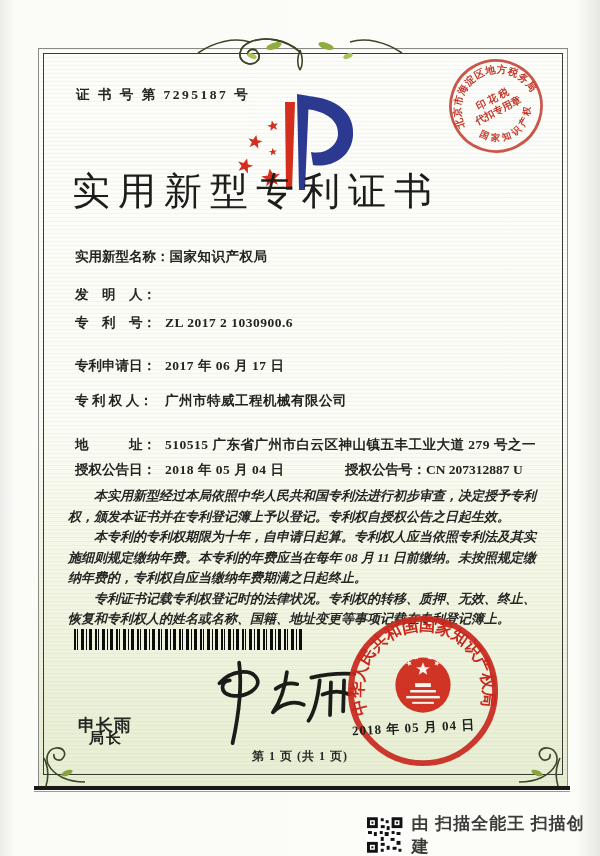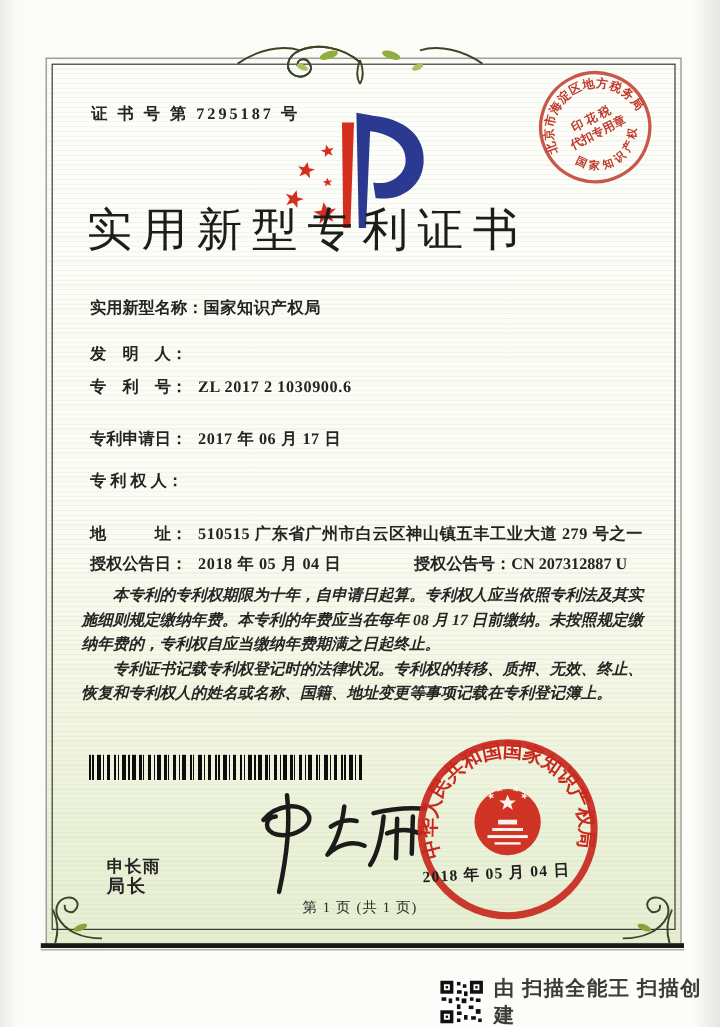--- a/index.html
+++ b/index.html
@@ -35,29 +35,29 @@
 
   .barcode{position:absolute;left:74px;top:629px;width:228px;height:21px;
     background-image:repeating-linear-gradient(90deg,
       #0c0c0c 0 2px,rgba(0,0,0,0) 2px 3px,
       #0c0c0c 3px 4px,rgba(0,0,0,0) 4px 7px,
       #0c0c0c 7px 10px,rgba(0,0,0,0) 10px 12px,
       #0c0c0c 12px 13px,rgba(0,0,0,0) 13px 15px,
       #0c0c0c 15px 18px,rgba(0,0,0,0) 18px 21px);}
 
   .signer-title{position:absolute;left:89px;top:688px;font-size:15px;font-weight:700;color:#242422;letter-spacing:2px;margin-top:41px;}
-  .signer-name{position:absolute;left:89px;top:714px;font-size:14px;font-weight:700;color:#242422;letter-spacing:1px;}
+  .signer-name{position:absolute;left:78px;top:714px;font-size:17px;font-weight:700;color:#242422;letter-spacing:1px;}
   .signature{position:absolute;left:182px;top:652px;}
 
   .seal{position:absolute;left:344px;top:612px;}
   .seal-date{position:absolute;left:352px;top:719px;font-size:13px;font-weight:700;color:#1d1d1b;
     transform:rotate(-3deg);letter-spacing:1px;}
 
   .pagenum{position:absolute;left:0;top:748px;width:600px;text-align:center;
-    font-size:12px;font-weight:400;color:#2a2a28;letter-spacing:1px;}
+    font-size:12px;font-weight:700;color:#2a2a28;letter-spacing:1px;}
 
   .scanline{position:absolute;left:366px;top:812px;display:flex;align-items:center;gap:8px;}
   .scantext{font-size:17px;font-weight:700;color:#3b3b39;
     font-family:"Liberation Sans","DejaVu Sans",sans-serif;letter-spacing:1px;}
 
   .ornament-top{position:absolute;left:188px;top:34px;}
   .corner-bl{position:absolute;left:40px;top:742px;}
   .corner-br{position:absolute;left:518px;top:742px;transform:scaleX(-1);}
 
   .logo{position:absolute;left:233px;top:86px;}
@@ -154,37 +154,39 @@
     <div class="frow" style="top:66px">
       <span class="flabel">专　利　号：</span>
       <span class="fvalue">ZL 2017 2 1030900.6</span>
     </div>
     <div class="frow" style="top:109px">
       <span class="flabel">专利申请日：</span>
       <span class="fvalue">2017 年 06 月 17 日</span>
     </div>
     <div class="frow" style="top:144px">
       <span class="flabel">专 利 权 人：</span>
+      <span class="fvalue">广州市特威工程机械有限公司</span>
     </div>
     <div class="frow" style="top:188px">
       <span class="flabel">地　　　址：</span>
       <span class="fvalue" style="width:392px">510515 广东省广州市白云区神山镇五丰工业大道 279 号之一</span>
     </div>
     <div class="frow" style="top:213px">
       <span class="flabel">授权公告日：</span>
       <span class="fvalue">2018 年 05 月 04 日</span>
     </div>
     <div class="frow2" style="left:270px;top:213px">
       <span style="white-space:pre">授权公告号：</span>
       <span>CN 207312887 U</span>
     </div>
   </div>
 
   <div class="bodytext">
-    <p>本专利的专利权期限为十年，自申请日起算。专利权人应当依照专利法及其实施细则规定缴纳年费。本专利的年费应当在每年 08 月 17 日前缴纳。未按照规定缴纳年费的，专利权自应当缴纳年费期满之日起终止。</p>
+    <p>本实用新型经过本局依照中华人民共和国专利法进行初步审查，决定授予专利权，颁发本证书并在专利登记簿上予以登记。专利权自授权公告之日起生效。</p>
+    <p>本专利的专利权期限为十年，自申请日起算。专利权人应当依照专利法及其实施细则规定缴纳年费。本专利的年费应当在每年 08 月 11 日前缴纳。未按照规定缴纳年费的，专利权自应当缴纳年费期满之日起终止。</p>
     <p>专利证书记载专利权登记时的法律状况。专利权的转移、质押、无效、终止、恢复和专利权人的姓名或名称、国籍、地址变更等事项记载在专利登记簿上。</p>
   </div>
 
   <div class="barcode"></div>
 
   <div class="signer-title">局长</div>
   <div class="signer-name">申长雨</div>
 
   <svg class="signature" width="178" height="100" viewBox="0 0 190 100">
     <g stroke="#1b1b19" stroke-width="4" fill="none" stroke-linecap="round" stroke-linejoin="round">

